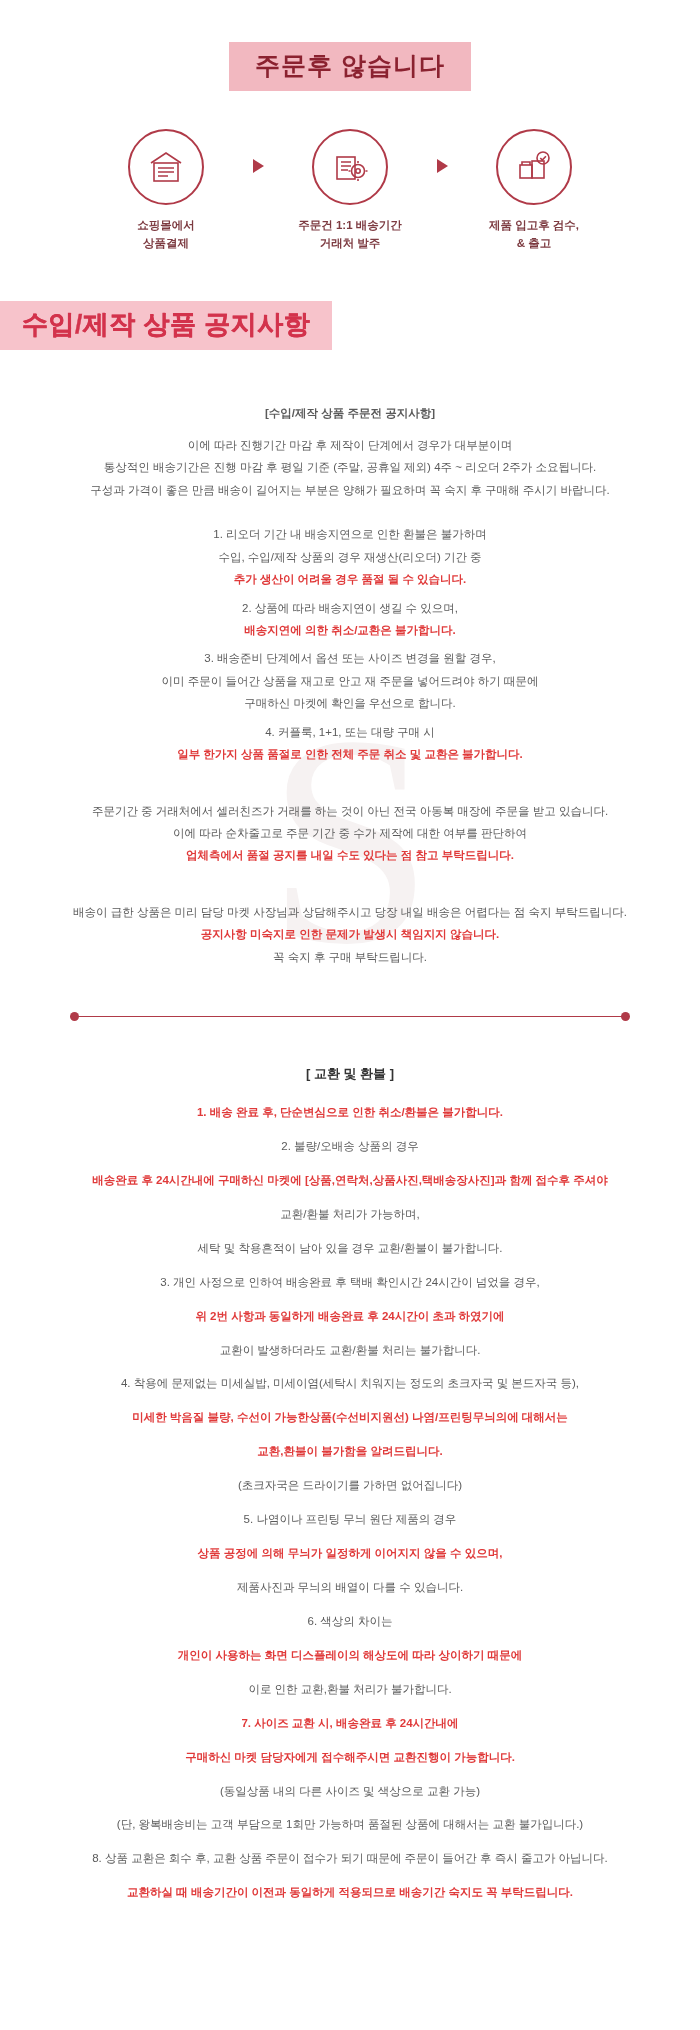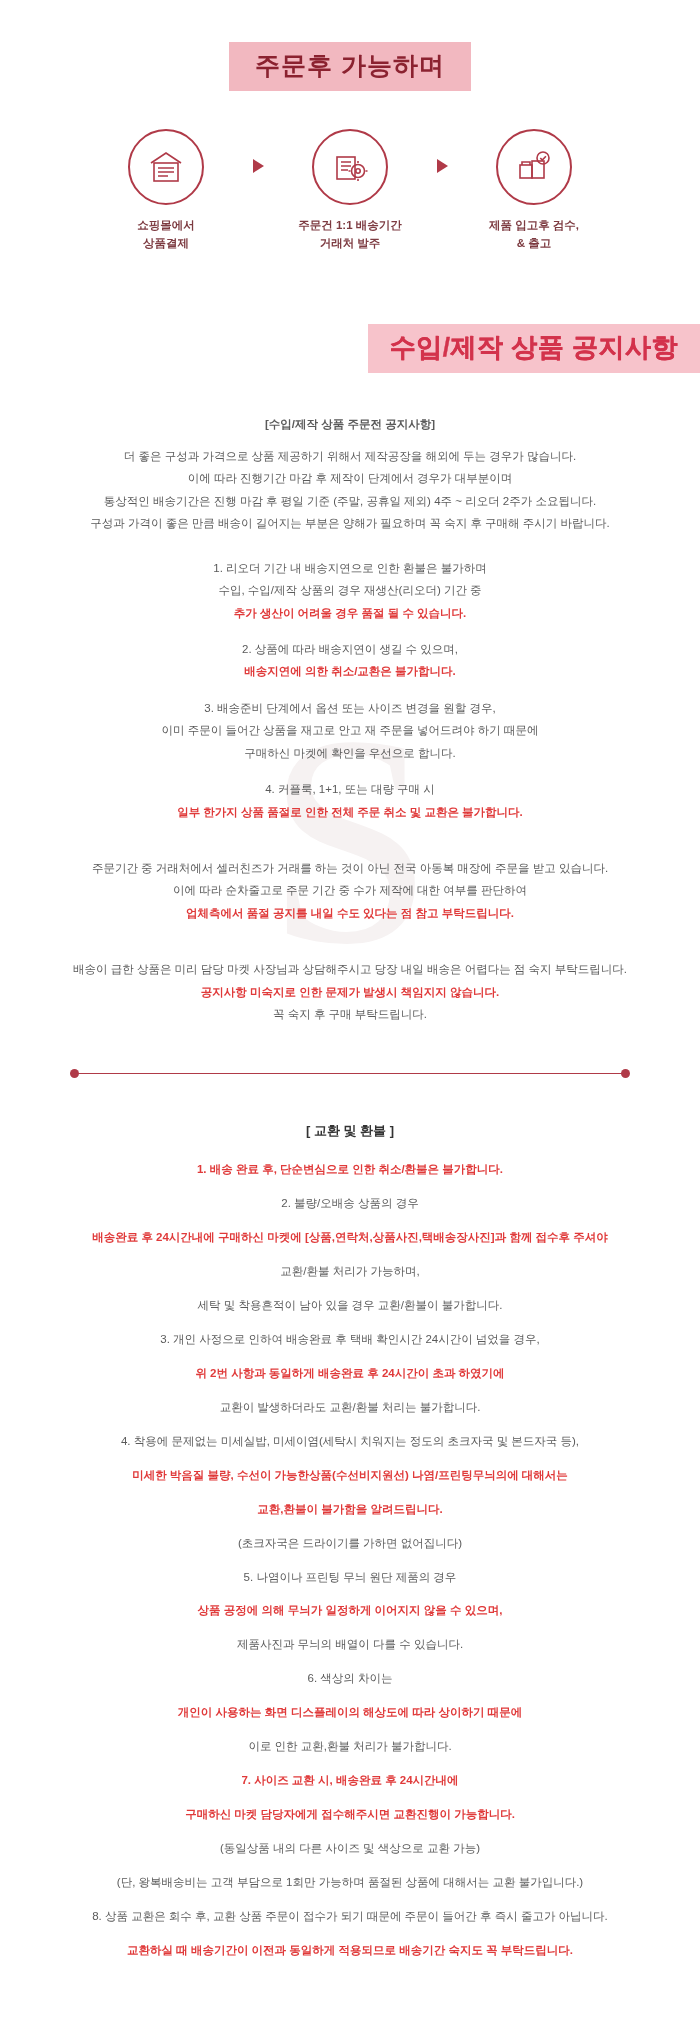--- a/index.html
+++ b/index.html
@@ -55,38 +55,38 @@
     padding-top:30px;
   }
   .arrow span {
     display:block; width:0; height:0;
     border-top:7px solid transparent;
     border-bottom:7px solid transparent;
     border-left:11px solid #b03a48;
   }
 
   
-  .sec-title-wrap { text-align:right; margin-top:71px; }
+  .sec-title-wrap { text-align:left; margin-top:48px; }
   .sec-title {
     display:inline-block;
     background:#f7c3cb;
     color:#d3334c;
     font-size:26px; font-weight:bold;
     padding:6px 22px 8px;
     letter-spacing:0.5px;
     -webkit-text-stroke:0.4px #d3334c;
   }
 
   
   .block { text-align:center; margin-top:30px; }
   .block p { margin:0; }
   .h { font-size:12.5px; font-weight:bold; color:#3a3a3a; margin-bottom:10px !important; }
   .t { font-size:11.5px; line-height:1.95; color:#5a5a5a; }
   .red { color:#e03a3a; font-weight:bold; }
-  .gap-s { margin-top:14px; }
+  .gap-s { margin-top:6px; }
   .gap-m { margin-top:22px; }
   .gap-l { margin-top:34px; }
 
   
   .divider {
     position:relative; width:560px; margin:44px auto;
     height:9px;
   }
   .divider .line {
     position:absolute; top:4px; left:8px; right:8px;
@@ -108,21 +108,21 @@
 </style>
 </head>
 <body>
 
 <div class="page">
   <div class="watermark">S</div>
 
   <div class="content">
 
     <div class="top-title-wrap">
-      <span class="top-title">주문후 가능하며</span>
+      <span class="top-title">주문후 않습니다</span>
     </div>
 
     <div class="process">
 
       <div class="step">
         <div class="circle">
           <svg width="42" height="38" viewBox="0 0 42 38" fill="none" stroke="#b03a48" stroke-width="1.6">
             <path d="M6 15 L21 5 L36 15"></path>
             <rect x="9" y="15" width="24" height="18"></rect>
             <path d="M13 20h16M13 24h16M13 28h10"></path>
@@ -166,23 +166,22 @@
         </div>
         <div class="step-label" style="white-space:pre-line;">제품 입고후 검수,
 &amp; 출고</div>
       </div>
     </div>
 
     <div class="sec-title-wrap">
       <span class="sec-title">수입/제작 상품 공지사항</span>
     </div>
 
-    <div class="block" style="margin-top:40px;">
+    <div class="block" style="margin-top:52px;">
       <p class="t h">[수입/제작 상품 주문전 공지사항]</p>
-      <p class="t">더 좋은 구성과 가격으로 상품 제공하기 위해서 제작공장을 해외에 두는 경우가 많습니다.</p>
       <p class="t">이에 따라 진행기간 마감 후 제작이 단계에서 경우가 대부분이며</p>
       <p class="t">통상적인 배송기간은 진행 마감 후 평일 기준 (주말, 공휴일 제외) 4주 ~ 리오더 2주가 소요됩니다.</p>
       <p class="t">구성과 가격이 좋은 만큼 배송이 길어지는 부분은 양해가 필요하며 꼭 숙지 후 구매해 주시기 바랍니다.</p>
     </div>
 
     <div class="block gap-m">
       <p class="t">1. 리오더 기간 내 배송지연으로 인한 환불은 불가하며</p>
       <p class="t">수입, 수입/제작 상품의 경우 재생산(리오더) 기간 중</p>
       <p class="t red">추가 생산이 어려울 경우 품절 될 수 있습니다.</p>
     </div>

